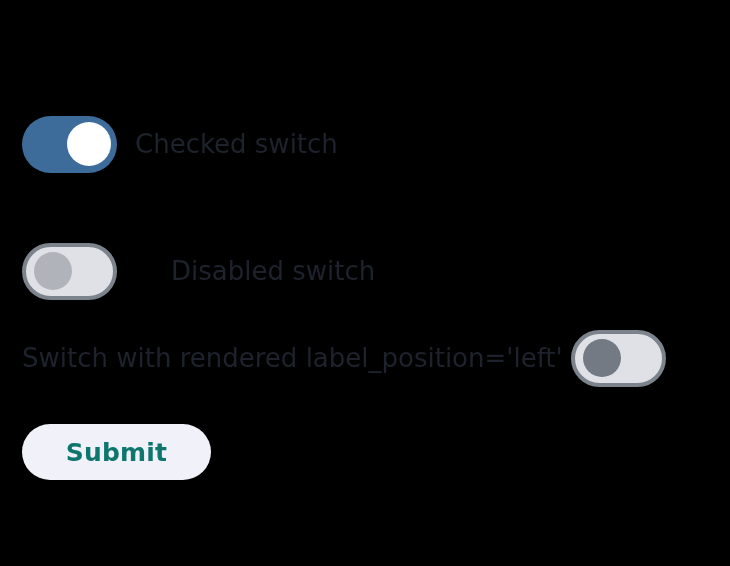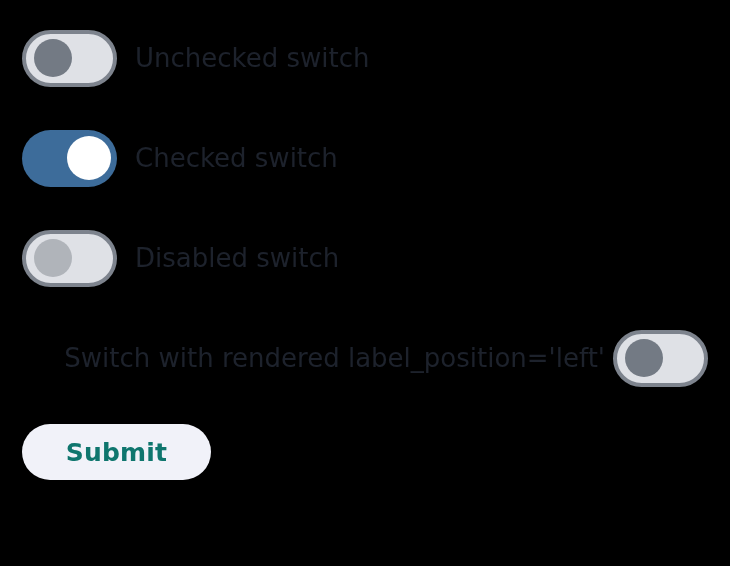--- a/index.html
+++ b/index.html
@@ -27,21 +27,21 @@
   .switch-row {
     position: absolute;
     left: 22px;
     display: flex;
     align-items: center;
     height: 58px;
   }
   .switch-row.row-left-label {
     left: 22px;
     width: 686px;
-    justify-content: flex-end;
+    justify-content: flex-start;
   }
 
   
   .switch {
     position: relative;
     width: 95px;
     height: 57px;
     box-sizing: border-box;
     border-radius: 29px;
     background: #dfe1e6;
@@ -108,35 +108,29 @@
     letter-spacing: 0.2px;
     cursor: pointer;
     padding: 0;
   }
 </style>
 </head>
 <body>
 
 <div class="form">
 
-  <div class="switch-row" style="top: 29px;">
-    <div class="switch" role="switch" aria-checked="false">
-      <span class="thumb"></span>
-    </div>
-    <span class="switch-label label-right">Unchecked switch</span>
-  </div>
 
-  <div class="switch-row" style="top: 129px;">
+  <div class="switch-row" style="top: 115px;">
     <div class="switch checked" role="switch" aria-checked="true">
       <span class="thumb"></span>
     </div>
     <span class="switch-label label-right">Checked switch</span>
   </div>
 
-  <div class="switch-row" style="top: 229px;">
+  <div class="switch-row" style="top: 242px; gap: 36px;">
     <div class="switch disabled" role="switch" aria-checked="false" aria-disabled="true">
       <span class="thumb"></span>
     </div>
     <span class="switch-label label-right">Disabled switch</span>
   </div>
 
   <div class="switch-row row-left-label" style="top: 329px;">
     <span class="switch-label label-left">Switch with rendered label_position='left'</span>
     <div class="switch" role="switch" aria-checked="false">
       <span class="thumb"></span>

